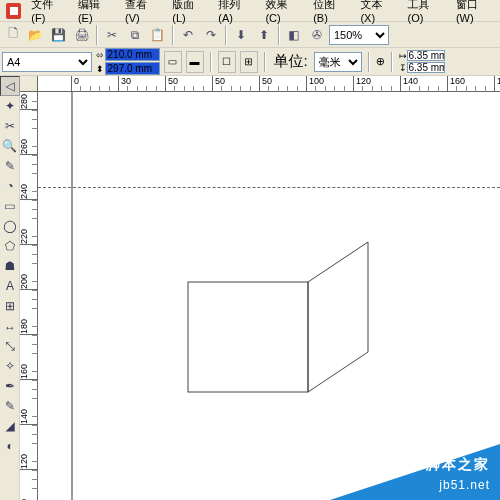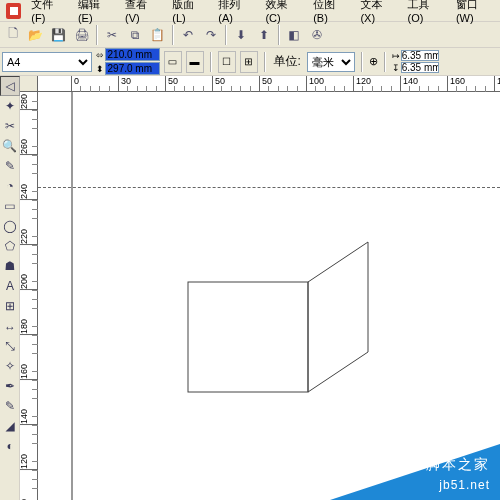--- a/index.html
+++ b/index.html
@@ -11,21 +11,21 @@
 .toolbar1 { display: flex; align-items: center; height: 26px; background: #ece9d8; border-bottom: 1px solid #d4d0c8; padding: 0 2px; gap: 1px; }
 .tbtn { width: 22px; height: 22px; border: 1px solid transparent; display: flex; align-items: center; justify-content: center; font-size: 12px; color: #4a4a6a; }
 .sep { width: 2px; height: 20px; border-left: 1px solid #aaa; border-right: 1px solid #fff; margin: 0 2px; }
 .zoom-select { height: 20px; width: 60px; font-size: 11px; border: 1px solid #7f9db9; background: #fff; }
 .proprow { display: flex; align-items: center; height: 28px; background: #ece9d8; border-bottom: 1px solid #d4d0c8; padding: 0 2px; gap: 4px; }
 .paper-select { width: 90px; height: 20px; border: 1px solid #7f9db9; font-size: 11px; background: #fff; }
 .dimgroup { display: flex; flex-direction: column; gap: 1px; }
 .dimline { display: flex; align-items: center; gap: 1px; }
 .diminput { width: 55px; height: 13px; font-size: 10px; border: 1px solid #7f9db9; padding: 0 2px; background: #1d4ed8; }
 .minibtn { width: 18px; height: 22px; border: 1px solid #bbb; background: #ece9d8; font-size: 10px; display: flex; align-items: center; justify-content: center; }
-.units-label { font-size: 12px; padding: 0 2px; }
+.units-label { font-size: 15px; padding: 0 2px; }
 .units-select { width: 48px; height: 20px; border: 1px solid #7f9db9; font-size: 11px; background: #fff; }
 .nudge-input { width: 50px; height: 20px; border: 1px solid #7f9db9; font-size: 10px; background: #fff; padding: 0 2px; }
 .tinyinput { width: 38px; height: 11px; font-size: 10px; border: 1px solid #7f9db9; background: #fff; }
 .workspace { display: flex; position: absolute; top: 76px; left: 0; right: 0; bottom: 0; }
 .toolbox { width: 20px; background: #ece9d8; border-right: 1px solid #d4d0c8; display: flex; flex-direction: column; }
 .tool { width: 20px; height: 20px; display: flex; align-items: center; justify-content: center; font-size: 12px; color: #3a3a5a; border: 1px solid transparent; }
 .tool.active { border: 1px inset #999; background: #d8d4c8; }
 .ruler-h { position: absolute; top: 76px; left: 38px; right: 0; height: 16px; background: #fff; border-bottom: 1px solid #666; z-index: 5; }
 .ruler-h .tick { position: absolute; top: 0; height: 16px; border-left: 1px solid #666; font-size: 9px; padding-left: 2px; color: #000; }
 .ruler-h .mtick { position: absolute; top: 10px; height: 6px; border-left: 1px solid #888; }
@@ -33,21 +33,21 @@
 .ruler-v .tick { position: absolute; left: 0; width: 18px; border-top: 1px solid #666; font-size: 9px; line-height: 9px; writing-mode: vertical-rl; text-orientation: mixed; transform: rotate(180deg); padding-bottom: 2px; color: #000; }
 .ruler-v .mtick { position: absolute; left: 12px; width: 6px; border-top: 1px solid #888; }
 .ruler-corner { position: absolute; top: 76px; left: 20px; width: 18px; height: 16px; background: #ece9d8; border-right: 1px solid #666; border-bottom: 1px solid #666; z-index: 6; }
 .canvas-area { position: absolute; top: 92px; left: 38px; right: 0; bottom: 0; background: #fff; overflow: hidden; }
 .page-edge { position: absolute; top: -5px; left: 33px; width: 2px; height: 600px; background: #999; }
 .guide { position: absolute; left: 0; right: 0; top: 95px; border-top: 1px dashed #666; }
 .shape { position: absolute; }
 .shape svg { overflow: visible; }
 .watermark { position: absolute; right: 0; bottom: 0; width: 170px; height: 56px; }
 .watermark .tri { position: absolute; right: 0; bottom: 0; width: 0; height: 0; border-left: 170px solid transparent; border-bottom: 56px solid #1e88d6; }
-.watermark .txt1 { position: absolute; right: 10px; bottom: 26px; color: #fff; font-size: 14px; font-weight: normal; letter-spacing: 2px; }
+.watermark .txt1 { position: absolute; right: 10px; bottom: 26px; color: #fff; font-size: 14px; font-weight: bold; letter-spacing: 2px; }
 .watermark .txt2 { position: absolute; right: 10px; bottom: 8px; color: #fff; font-size: 12px; letter-spacing: 1px; }
 </style>
 </head>
 <body>
 
 <div class="menubar">
   <div class="app-icon"></div>
   <div class="menu-item">文件(F)</div>
   <div class="menu-item">编辑(E)</div>
   <div class="menu-item">查看(V)</div>
@@ -71,20 +71,23 @@
   <div class="tbtn">📋</div>
   <div class="sep"></div>
   <div class="tbtn">↶</div>
   <div class="tbtn">↷</div>
   <div class="sep"></div>
   <div class="tbtn">⬇</div>
   <div class="tbtn">⬆</div>
   <div class="sep"></div>
   <div class="tbtn">◧</div>
   <div class="tbtn">✇</div>
+  <select class="zoom-select">
+    <option>150%</option>
+  </select>
 </div>
 
 <div class="proprow">
   <select class="paper-select">
     <option>A4</option>
   </select>
   <div class="dimgroup">
     <div class="dimline">
       <span style="font-size:9px;">⬄</span>
       <input class="diminput" value="210.0 mm" style="">

